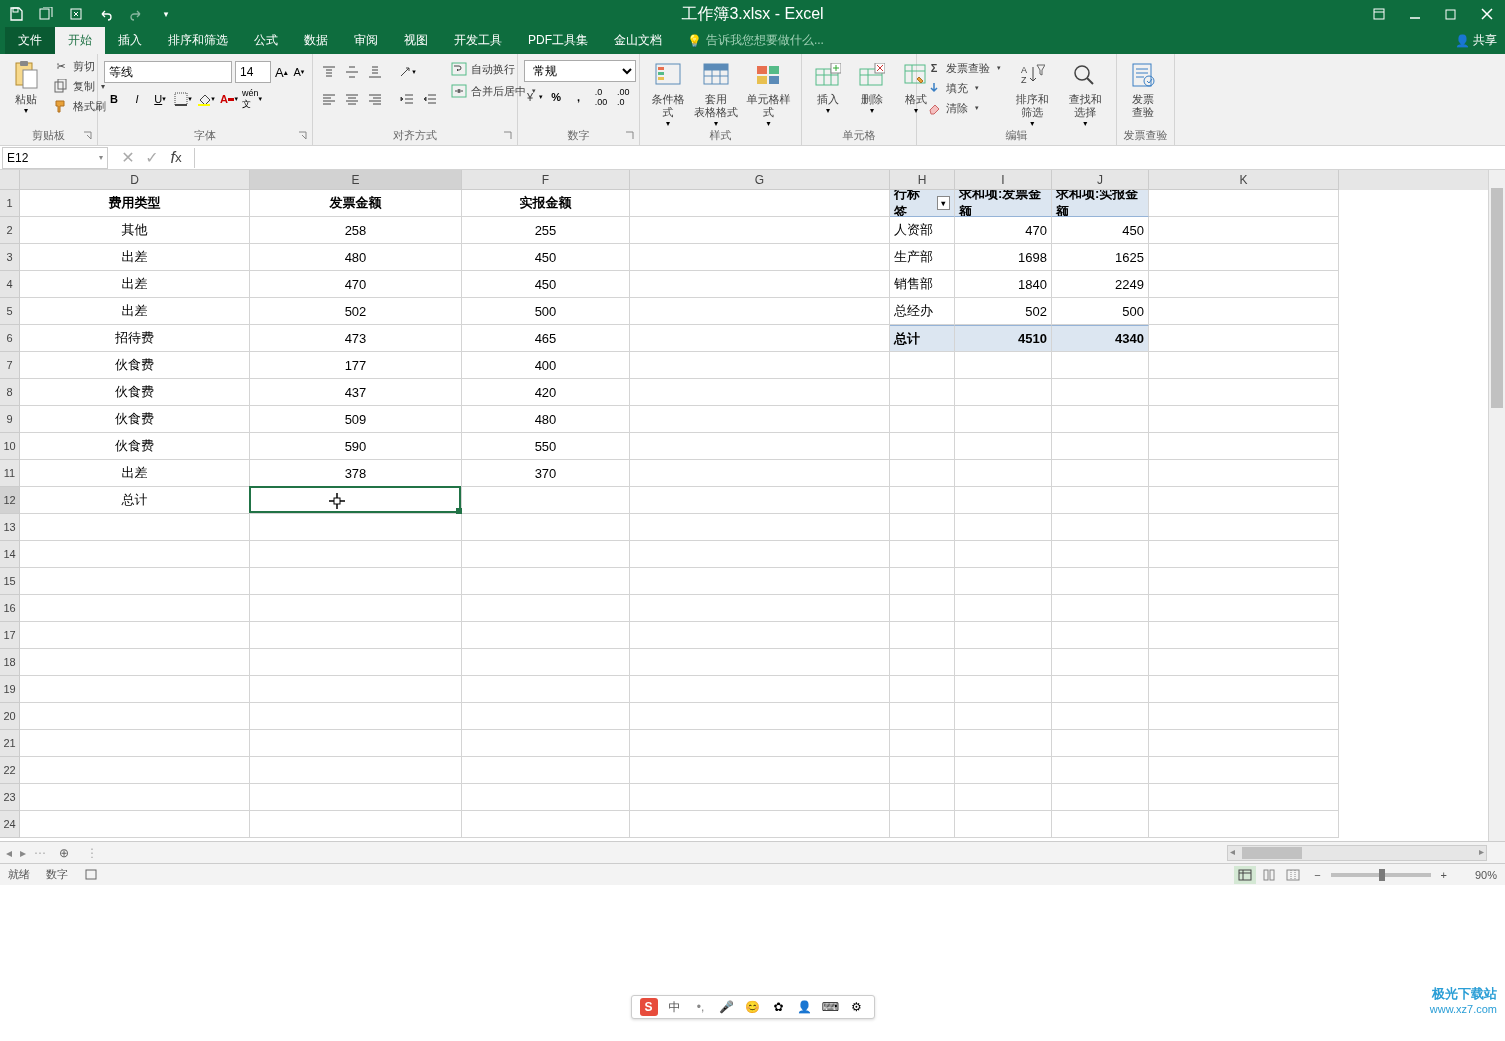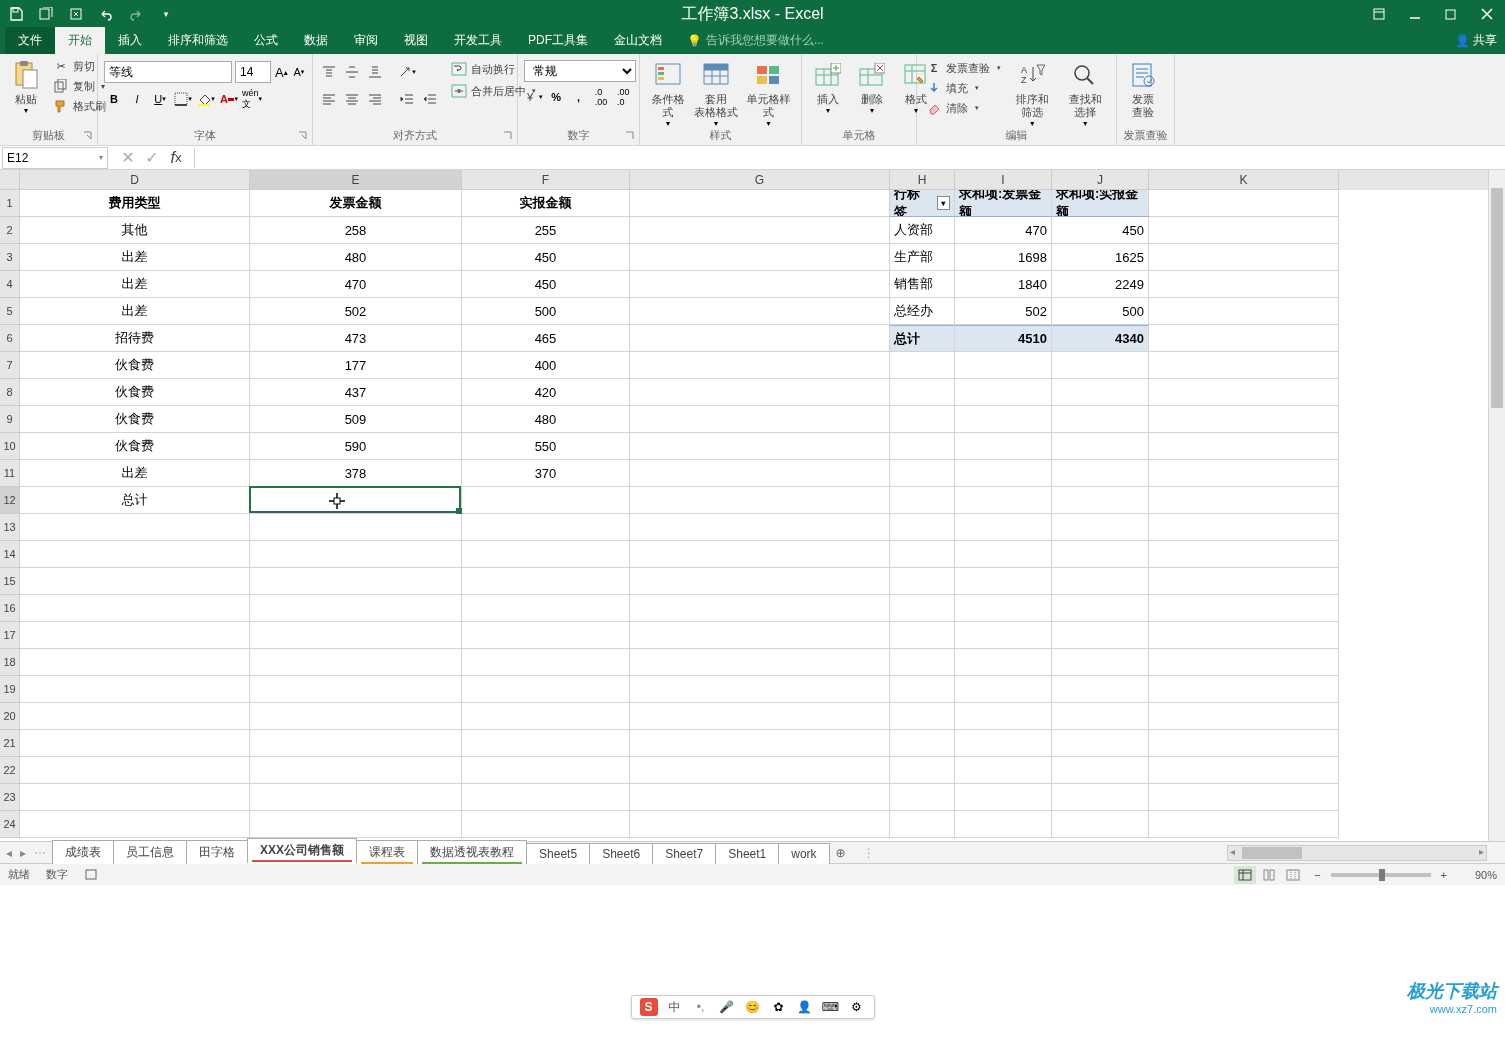--- a/index.html
+++ b/index.html
@@ -88,21 +88,21 @@
 .vb { width: 22px; height: 18px; border: 1px solid transparent; display: flex; align-items: center; justify-content: center; cursor: pointer; }
 .zoom-slider { width: 100px; height: 4px; background: #c0c0c0; position: relative; }
 .zoom-slider::after { content: ''; position: absolute; left: 48px; top: -4px; width: 6px; height: 12px; background: #7a7a7a; }
 
 
 .ime-bar { position: absolute; bottom: 22px; left: 50%; transform: translateX(-50%); height: 24px; background: #fff; border: 1px solid #ccc; border-radius: 3px; display: flex; align-items: center; gap: 8px; padding: 0 8px; box-shadow: 0 1px 3px rgba(0,0,0,0.15); z-index: 50; }
 .ime-ic { width: 18px; height: 18px; display: flex; align-items: center; justify-content: center; font-size: 12px; }
 
 
 .watermark { position: absolute; right: 8px; bottom: 26px; font-size: 11px; color: #2a9ed6; z-index: 40; text-align: right; }
-.watermark .wm1 { font-size: 18px; font-weight: 700; font-style: italic; }
+.watermark .wm1 { font-size: 13px; font-weight: 700; }
 
 .vscroll { position: absolute; right: 0; top: 0; bottom: 0; width: 17px; background: #f0f0f0; border-left: 1px solid #d4d4d4; z-index: 30; }
 .vscroll-thumb { position: absolute; top: 18px; left: 2px; right: 2px; height: 220px; background: #c1c1c1; }
 </style>
 </head>
 <body>
 
 <div class="titlebar">
   <div class="qat">
     <span class="qat-btn">
@@ -852,33 +852,20 @@
       <div class="vscroll-thumb"></div>
     </div>
 </div>
 
 <div class="sheet-bar">
   <div class="sheet-nav">
     <span>◂</span>
     <span>▸</span>
     <span style="color:#aaa">⋯</span>
   </div>
-  <div class="sheet-tabs" id="sheetTabs">
-      <div class="stab">成绩表</div>
-      <div class="stab">员工信息</div>
-      <div class="stab">田字格</div>
-      <div class="stab active c-red">XXX公司销售额</div>
-      <div class="stab c-orange">课程表</div>
-      <div class="stab c-green">数据透视表教程</div>
-      <div class="stab">Sheet5</div>
-      <div class="stab">Sheet6</div>
-      <div class="stab">Sheet7</div>
-      <div class="stab">Sheet1</div>
-      <div class="stab">work</div>
-    </div>
   <div class="add-sheet">⊕</div>
   <span style="margin-left:10px;color:#aaa">⋮</span>
   <div class="hscroll">
     <span style="position:absolute;left:2px;top:0;font-size:10px;color:#888">◂</span>
     <div class="hscroll-thumb"></div>
     <span style="position:absolute;right:2px;top:0;font-size:10px;color:#888">▸</span>
   </div>
 </div>
 
 <div class="ime-bar">

